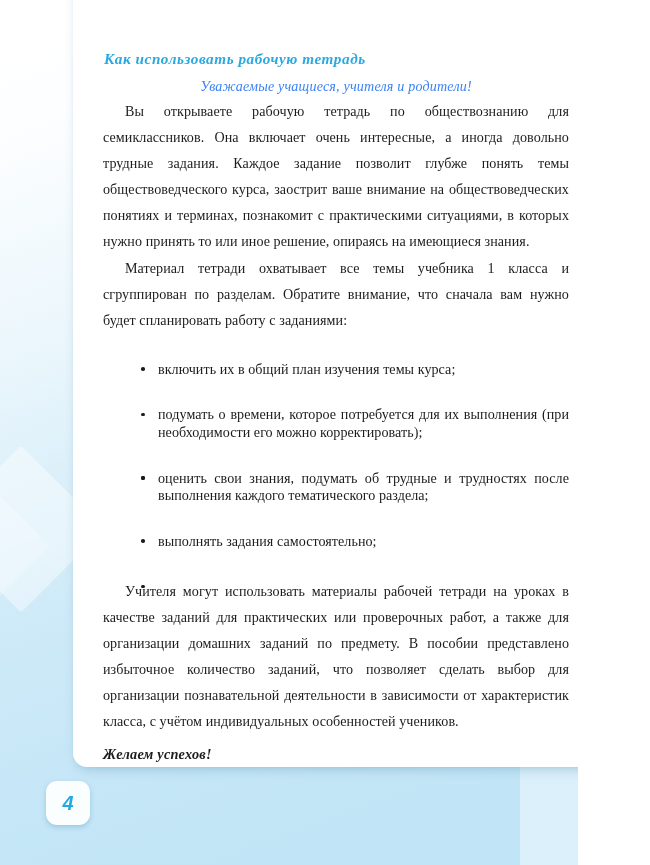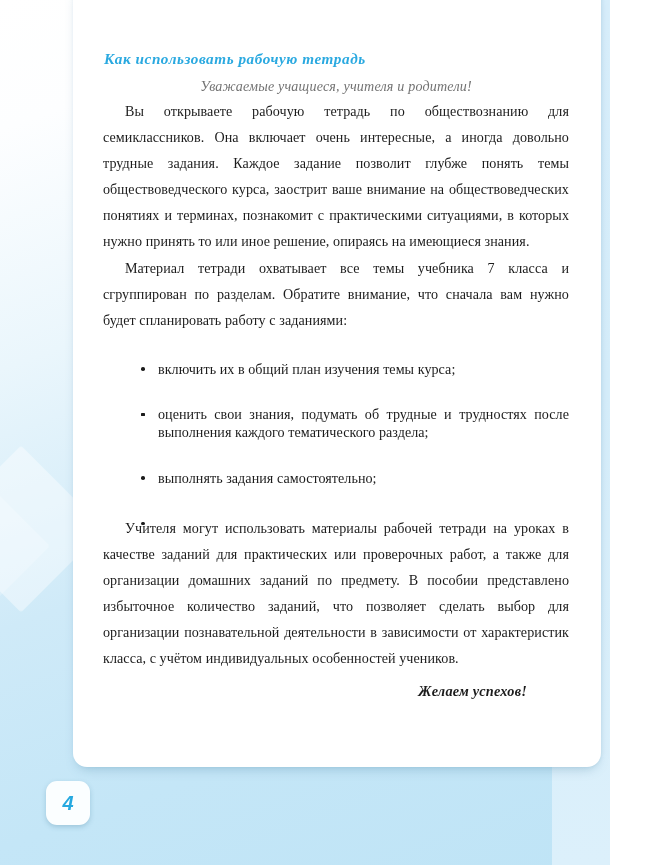--- a/index.html
+++ b/index.html
@@ -22,21 +22,20 @@
     height: 865px;
     background:
       linear-gradient(160deg,
         #ffffff 0%,
         #fdfeff 12%,
         #eaf6fc 34%,
         #cfeaf8 58%,
         #c4e6f7 78%,
         #bfe4f6 100%);
     overflow: hidden;
-    padding-left: 32px;
   }
 
   
   .chevron-watermark {
     position: absolute;
     left: -38px;
     top: 470px;
     width: 118px;
     height: 118px;
     background: rgba(255, 255, 255, 0.42);
@@ -94,21 +93,21 @@
     font-size: 15.2px;
     letter-spacing: 0.55px;
     color: #2aa9e0;
     margin: 0 0 9px 1px;
     line-height: 1.2;
   }
 
   .addressee {
     font-style: italic;
     font-size: 14.1px;
-    color: #737373;
+    color: #3b82f6;
     text-align: center;
     margin: 0 0 2px 0;
     line-height: 1.35;
     letter-spacing: 0.18px;
   }
 
   p.body-par {
     font-size: 14.1px;
     color: #1c1c1c;
     text-align: justify;
@@ -145,21 +144,21 @@
     height: 3.6px;
     border-radius: 50%;
     background: #1c1c1c;
   }
 
   .closing {
     font-weight: bold;
     font-style: italic;
     font-size: 14.3px;
     color: #1c1c1c;
-    text-align: right;
+    text-align: left;
     margin: 11px 0 0 0;
     padding-right: 42px;
     line-height: 1.3;
     letter-spacing: 0.2px;
   }
 
   
   .page-number-badge {
     position: absolute;
     left: 46px;
@@ -193,29 +192,30 @@
 
   <div class="paper-sheet">
     <div class="paper-inner">
 
       <h1 class="section-title">Как использовать рабочую тетрадь</h1>
 
       <p class="addressee">Уважаемые учащиеся, учителя и родители!</p>
 
       <p class="body-par">Вы открываете рабочую тетрадь по обществознанию для семиклассников. Она включает очень интересные, а иногда довольно трудные задания. Каждое задание позволит глубже понять темы обществоведческого курса, заострит ваше внимание на обществоведческих понятиях и терминах, познакомит с практическими ситуациями, в которых нужно принять то или иное решение, опираясь на имеющиеся знания.</p>
 
-      <p class="body-par">Материал тетради охватывает все темы учебника 7 класса и сгруппирован по разделам. Обратите внимание, что сначала вам нужно будет спланировать работу с заданиями:</p>
+      <p class="body-par">Материал тетради охватывает все темы учебника 1 класса и сгруппирован по разделам. Обратите внимание, что сначала вам нужно будет спланировать работу с заданиями:</p>
 
       <ul class="task-list">
         <li>
           <span class="bullet-dot"></span>
           <span>включить их в общий план изучения темы курса;</span>
         </li>
         <li>
           <span class="bullet-dot"></span>
+          <span>подумать о времени, которое потребуется для их выполнения (при необходимости его можно корректировать);</span>
         </li>
         <li>
           <span class="bullet-dot"></span>
         </li>
         <li>
           <span class="bullet-dot"></span>
           <span>оценить свои знания, подумать об трудные и трудностях после выполнения каждого тематического раздела;</span>
         </li>
         <li>
           <span class="bullet-dot"></span>

